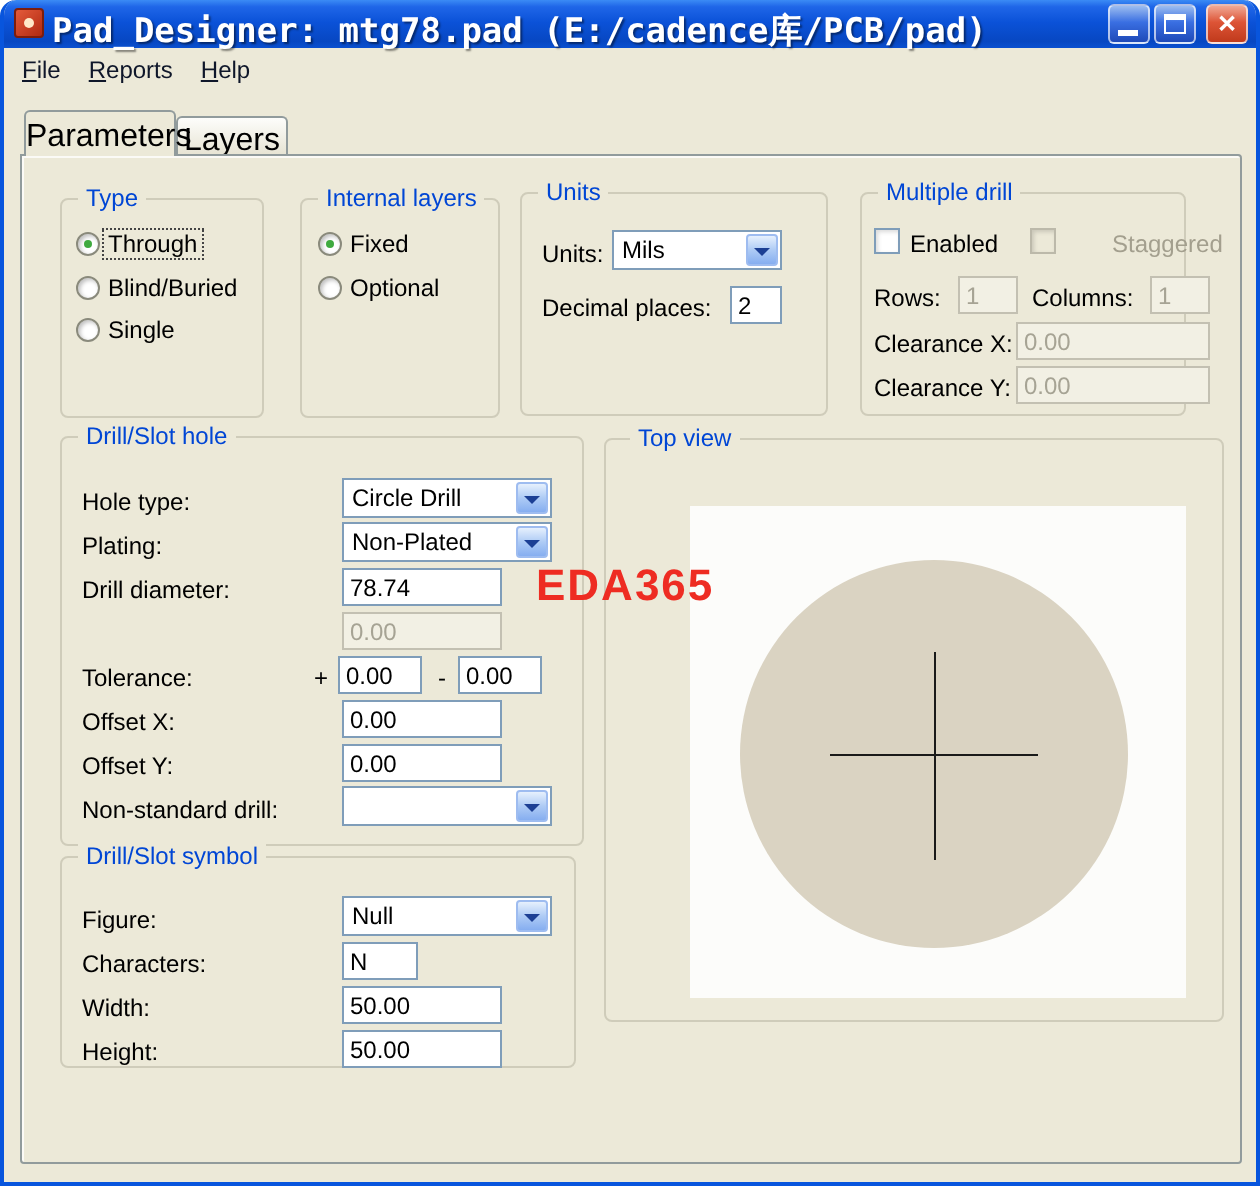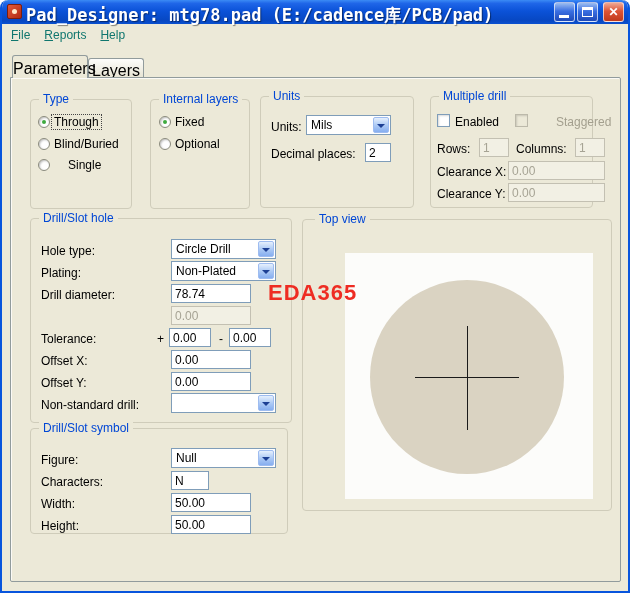--- a/index.html
+++ b/index.html
@@ -17,21 +17,21 @@
                 font-weight:bold; font-size:17px; white-space:nowrap; text-shadow:1px 1px 1px rgba(0,0,0,.45); }
   .tbtns { position:absolute; right:4px; top:2px; display:flex; gap:2px; }
   .tbtn { width:21px; height:20px; border-radius:3px; border:1px solid rgba(255,255,255,.65); position:relative; cursor:default; }
   .tbtn.blue { background:linear-gradient(180deg,#9cbdf0,#3a6fe2 45%,#1e49b8); }
   .tbtn.red  { background:linear-gradient(180deg,#f0a894,#dd5436 45%,#c03a1c); color:#fff; font-weight:bold;
                font-size:12px; text-align:center; line-height:18px; margin-left:3px; }
   .glyph-min { position:absolute; left:4px; bottom:3px; width:10px; height:3px; background:#fff; }
   .glyph-max { position:absolute; left:4px; top:4px; width:11px; height:10px; border:1px solid #fff; border-top-width:3px; }
 
   .menubar { position:absolute; left:0; top:24px; width:626px; height:21px; display:flex; align-items:center; padding-left:2px; }
-  .menuitem { padding:2px 7px; font-size:12px; color:#0f766e; }
+  .menuitem { padding:2px 7px; font-size:12px; color:#0f172a; }
   .menuitem .ul { text-decoration:underline; }
 
   .tab { position:absolute; border:1px solid #919b9c; border-bottom:none; border-radius:3px 3px 0 0;
          font-size:16px; text-align:center; }
   .tab.active   { left:10px; top:55px; width:76px; height:23px; background:#ece9d8; z-index:3; padding-top:4px; }
   .tab.inactive { left:86px; top:58px; width:56px; height:20px; background:linear-gradient(#fdfdfb,#e6e3d2); z-index:1; padding-top:3px; }
   .panel { position:absolute; left:8px; top:77px; width:611px; height:505px; border:1px solid #919b9c;
            background:#ece9d8; z-index:2; box-shadow:inset 1px 1px 0 #fbfaf6; border-radius:0 2px 2px 2px; }
 
   .grp { position:absolute; border:1px solid #cfccba; border-radius:4px; z-index:4; }
@@ -96,21 +96,21 @@
   <div class="tab inactive">Layers</div>
   <div class="panel"></div>
 
   <div class="grp" style="left:28px; top:99px; width:102px; height:110px;">
     <div class="cap">Type</div>
     <div class="radio sel" style="left:7px; top:16px;"></div>
     <div class="lbl focusrect" style="left:21px; top:15px;">Through</div>
     <div class="radio" style="left:7px; top:38px;"></div>
     <div class="lbl" style="left:23px; top:37px;">Blind/Buried</div>
     <div class="radio" style="left:7px; top:59px;"></div>
-    <div class="lbl" style="left:37px; top:58px;text-align:center;">Single</div>
+    <div class="lbl" style="left:23px; top:58px;text-align:center;">Single</div>
   </div>
 
   <div class="grp" style="left:148px; top:99px; width:100px; height:110px;">
     <div class="cap">Internal layers</div>
     <div class="radio sel" style="left:8px; top:16px;"></div>
     <div class="lbl" style="left:24px; top:15px;">Fixed</div>
     <div class="radio" style="left:8px; top:38px;"></div>
     <div class="lbl" style="left:24px; top:37px;">Optional</div>
   </div>
 

